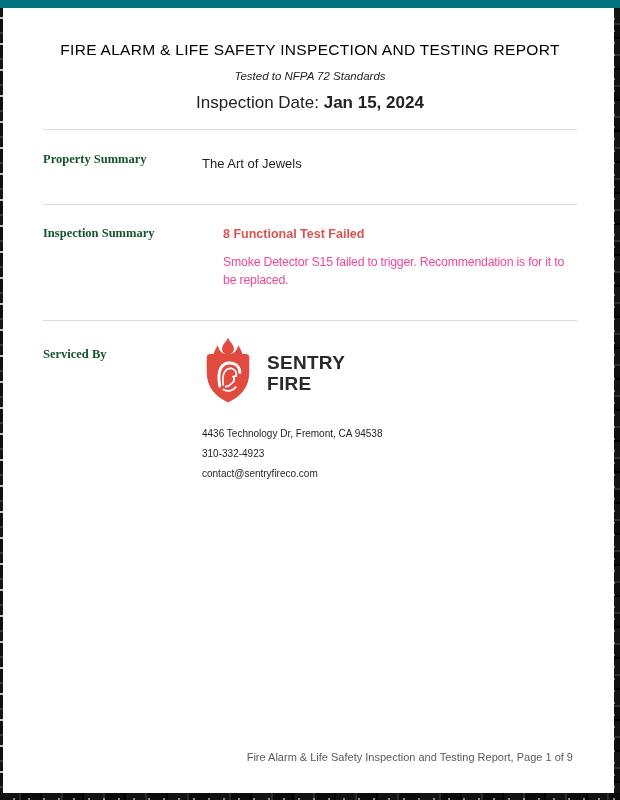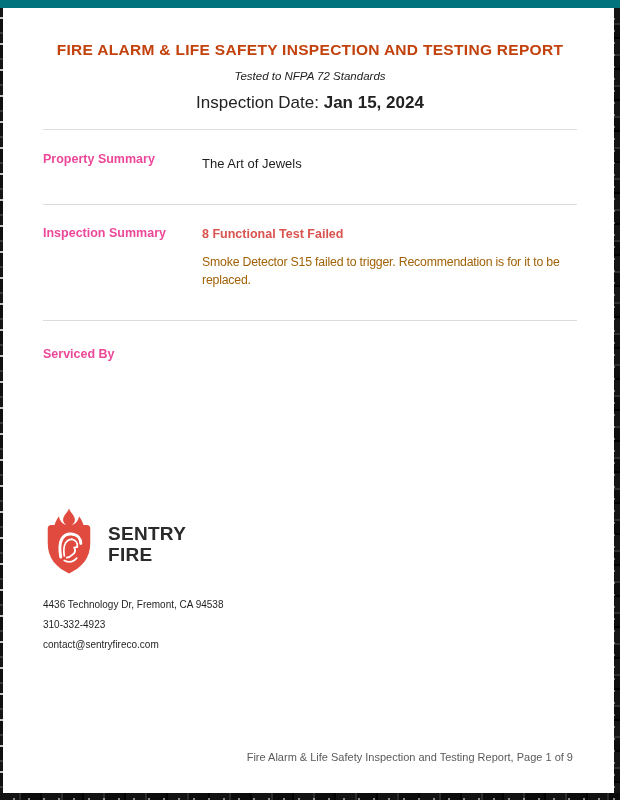--- a/index.html
+++ b/index.html
@@ -16,40 +16,40 @@
   .edge-right::before{content:"";position:absolute;left:0;top:0;bottom:0;width:1px;
     background:repeating-linear-gradient(180deg,transparent 0 10px,rgba(255,255,255,.45) 10px 12px);}
   .edge-bottom{position:absolute;left:0;right:0;bottom:0;height:7px;
     background:repeating-linear-gradient(90deg,#121212 0 19px,#2b2b2b 19px 21px,#0b0b0b 21px 40px,#000 40px 42px);}
   .edge-bottom::after{content:"";position:absolute;left:0;right:0;bottom:0;height:2px;
     background:repeating-linear-gradient(90deg,transparent 0 13px,rgba(255,255,255,.5) 13px 15px);}
 
   .content{position:absolute;left:43px;right:43px;top:8px;}
 
   
-  .title{margin:33px 0 0 0;font-size:15.5px;font-weight:700;letter-spacing:.3px;
-    text-align:center;white-space:nowrap;color:#c2410c;}
+  .title{margin:33px 0 0 0;font-size:15.5px;font-weight:400;letter-spacing:.3px;
+    text-align:center;white-space:nowrap;color:#000000;}
   .subtitle{margin-top:11px;text-align:center;font-style:italic;font-size:11.5px;color:#222;}
   .date-line{margin-top:11px;text-align:center;font-size:17px;color:#222;}
   .date-line .b{font-weight:700;}
 
   .divider{border:none;border-top:1px solid #dcdcdc;margin:16px 0 0 0;}
 
   
   .row{display:flex;}
-  .row-label{width:159px;flex:0 0 159px;font-size:12.5px;font-weight:700;color:#ec4899;}
+  .row-label{width:159px;flex:0 0 159px;font-size:12.5px;font-weight:700;color:#14532d;font-family:Liberation Serif, serif;}
   .row-content{flex:1;min-width:0;}
   .row-property{padding:22px 0 13px 0;}
-  .row-inspection{padding:21px 0 15px 0;}
-  .row-serviced{padding:14px 0 0 0;flex-direction:column;}
+  .row-inspection{padding:21px 0 15px 0;gap:21px;}
+  .row-serviced{padding:14px 0 0 0;}
   .row-serviced .row-label{padding-top:12px;}
 
   .line{font-size:13px;line-height:23px;color:#1f1f1f;}
   .alert{font-size:12.5px;font-weight:700;color:#d9534f;line-height:16px;}
-  .para{margin:11px 0 0 0;font-size:12.3px;line-height:18px;letter-spacing:-.2px;color:#a16207;}
+  .para{margin:11px 0 0 0;font-size:12.3px;line-height:18px;letter-spacing:-.2px;color:#ec4899;}
   .note{margin-top:8px;font-style:italic;font-size:12px;color:#1f1f1f;}
 
   
   .logo-row{display:flex;align-items:center;}
   .logo-mark{width:52px;height:76px;flex:0 0 52px;display:block;}
   .logo-text{margin-left:13px;font-size:19px;font-weight:700;line-height:21.5px;
     letter-spacing:.3px;color:#2a2a2a;}
   .contact{margin-top:13px;}
   .contact .line{font-size:10px;line-height:20px;}
 

